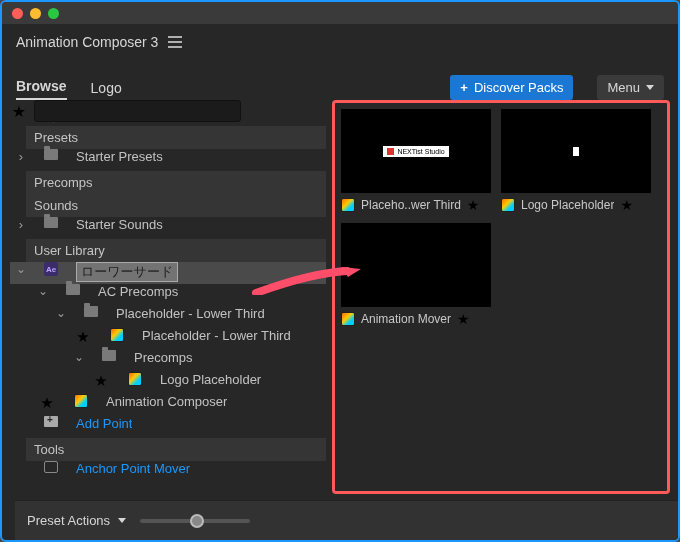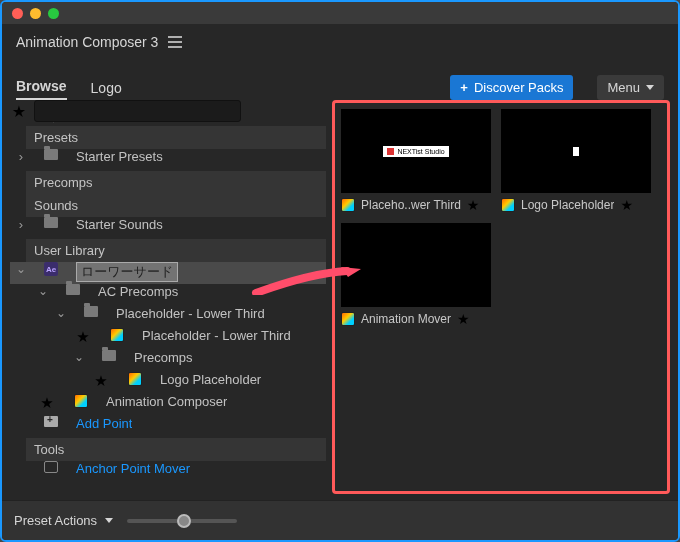--- a/index.html
+++ b/index.html
@@ -166,20 +166,21 @@
   .thumb-label-row { display:flex;align-items:center;gap:6px;}
   .thumb-label { color:#c8c8c8; font-size:12px; white-space:nowrap; overflow:hidden; text-overflow:ellipsis; max-width:100px;}
   .thumb-star { color:#000; font-size:14px;}
   .bottom-bar {
     height: 40px;
     background:#323232;
     border-top:1px solid #222;
     display:flex;align-items:center;
     padding: 0 12px;
     gap: 14px;
+    margin-left: 13px;
   }
   .preset-actions {
     display:flex;align-items:center;gap:8px;
     color:#d6d6d6;
   }
   .slider {
     width: 110px; height: 4px; background:#555; position:relative; border-radius:2px;
   }
   .slider .knob {
     position:absolute; top:50%; left:52%;

